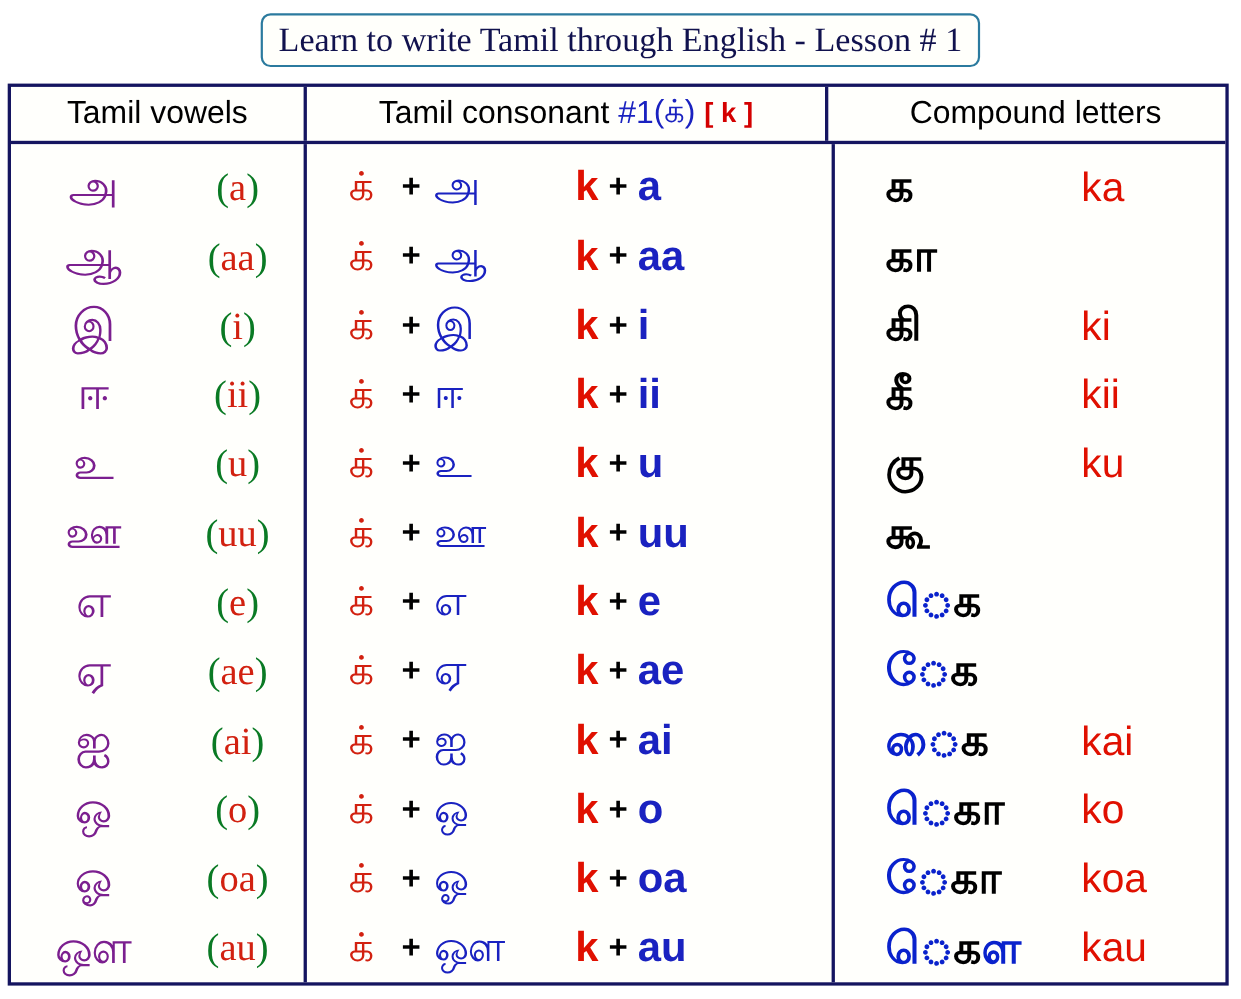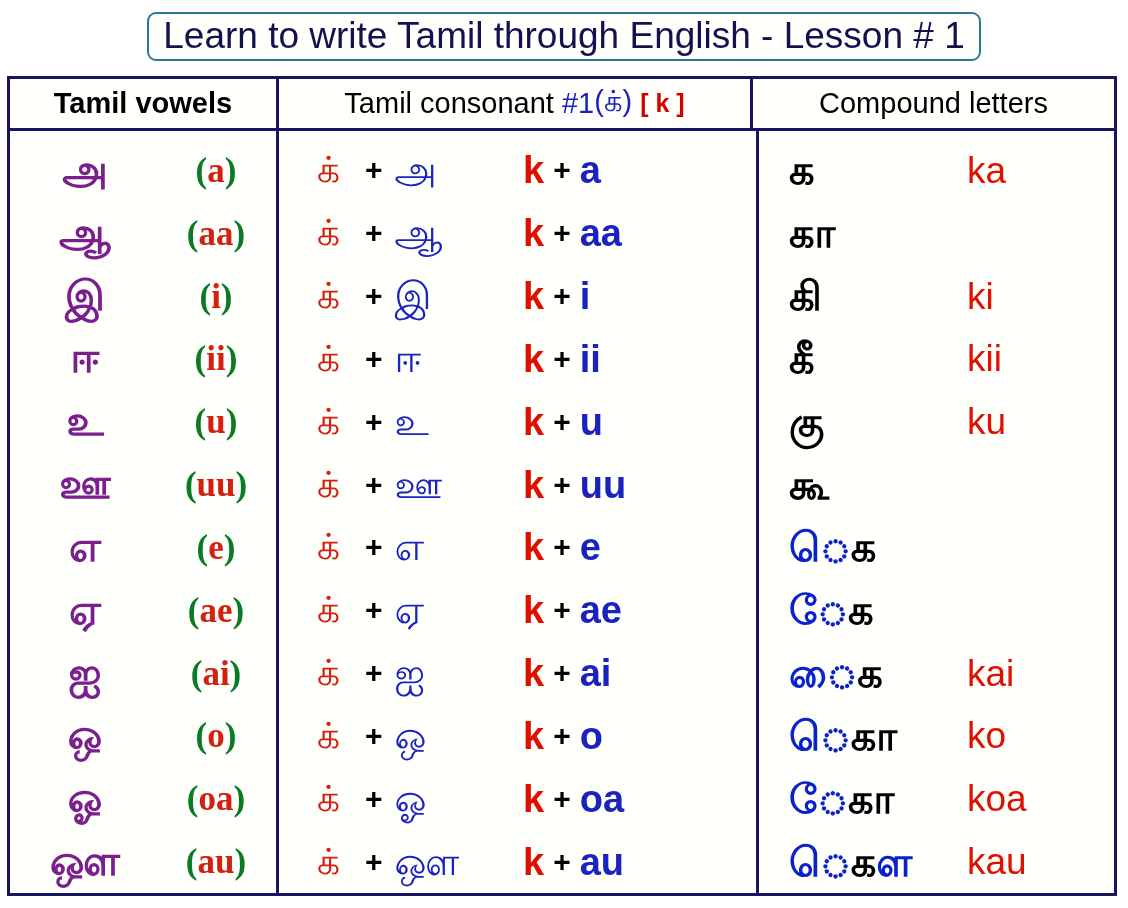--- a/index.html
+++ b/index.html
@@ -25,22 +25,22 @@
     box-sizing: border-box;
   }
   .title-box {
     border: 2px solid #2b7a9e;
     border-radius: 9px;
     background: #fffffb;
     padding: 3px 14px 5px 14px;
     display: inline-block;
   }
   .title-text {
-    font-family: Liberation Sans, sans-serif;
-    font-size: 37px;
+    font-family: Liberation Serif, serif;
+    font-size: 31px;
     line-height: 37px;
     color: #11124e;
     white-space: nowrap;
     letter-spacing: 0px;
   }
 
   
   .chart {
     position: absolute;
     left: 7px;
@@ -57,23 +57,23 @@
     display: flex;
     height: 49px;
     border-bottom: 3px solid #151560;
     flex: 0 0 auto;
   }
   .body-row {
     display: flex;
     flex: 1 1 auto;
     min-height: 0;
   }
-  .col-vowels   { width: 266px; flex: 0 0 266px; font-weight: bold; }
+  .col-vowels   { width: 266px; flex: 0 0 266px; }
   .col-cons     { width: 477px; flex: 0 0 477px; border-left: 3px solid #151560; border-right: 3px solid #151560; }
-  .col-compound { flex: 1 1 auto; }
+  .col-compound { flex: 1 1 auto; margin-left: 16px; }
 
   .head-cell {
     display: flex;
     align-items: center;
     justify-content: center;
     font-size: 29px;
     color: #000000;
     white-space: nowrap;
     box-sizing: border-box;
   }

